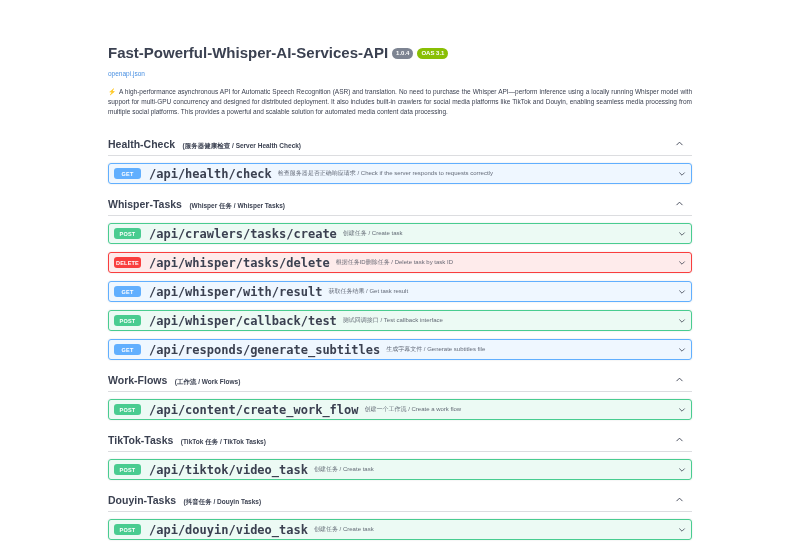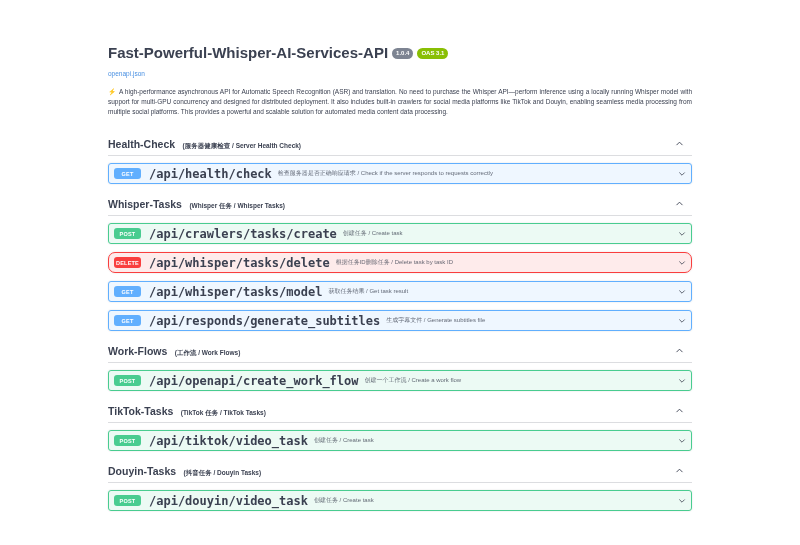--- a/index.html
+++ b/index.html
@@ -50,21 +50,21 @@
   
   .opblock {
     display: flex; align-items: center;
     border: 1px solid; border-radius: 3px;
     padding: 2.5px 5px; margin-bottom: 8px; min-height: 15px;
     box-shadow: 0 0 2px rgba(0,0,0,.12);
     cursor: pointer;
   }
   .opblock-get    { background: rgba(97,175,254,.10); border-color: #61affe; }
   .opblock-post   { background: rgba(73,204,144,.10); border-color: #49cc90; }
-  .opblock-delete { background: rgba(249,62,62,.10);  border-color: #f93e3e; border-radius: 7px; }
+  .opblock-delete { background: rgba(249,62,62,.10);  border-color: #f93e3e; }
   .method {
     width: 27px; text-align: center; flex: 0 0 auto;
     font-size: 5.5px; font-weight: 700; color: #fff;
     padding: 2.5px 0; border-radius: 3px; letter-spacing: .2px;
   }
   .m-get    { background: #61affe; }
   .m-post   { background: #49cc90; }
   .m-delete { background: #f93e3e; }
   .path {
     margin-left: 8px; flex: 0 0 auto;
@@ -154,29 +154,39 @@
     <span class="summary">根据任务ID删除任务 / Delete task by task ID</span>
     <span class="chev">
       <svg width="8" height="8" viewBox="0 0 20 20">
                 <path d="M4 7 L10 13 L16 7" fill="none" stroke="#3b4151" stroke-width="2" stroke-linecap="round" stroke-linejoin="round"></path>
               </svg>
     </span>
   </div>
 
   <div class="opblock opblock-get">
     <span class="method m-get">GET</span>
-    <span class="path">/api/whisper/tasks/model</span>
+    <span class="path">/api/whisper/with/result</span>
     <span class="summary">获取任务结果 / Get task result</span>
     <span class="chev">
       <svg width="8" height="8" viewBox="0 0 20 20">
                 <path d="M4 7 L10 13 L16 7" fill="none" stroke="#3b4151" stroke-width="2" stroke-linecap="round" stroke-linejoin="round"></path>
               </svg>
     </span>
   </div>
 
+  <div class="opblock opblock-post">
+    <span class="method m-post">POST</span>
+    <span class="path">/api/whisper/callback/test</span>
+    <span class="summary">测试回调接口 / Test callback interface</span>
+    <span class="chev">
+      <svg width="8" height="8" viewBox="0 0 20 20">
+                <path d="M4 7 L10 13 L16 7" fill="none" stroke="#3b4151" stroke-width="2" stroke-linecap="round" stroke-linejoin="round"></path>
+              </svg>
+    </span>
+  </div>
 
 
   <div class="opblock opblock-get">
     <span class="method m-get">GET</span>
     <span class="path">/api/responds/generate_subtitles</span>
     <span class="summary">生成字幕文件 / Generate subtitles file</span>
     <span class="chev">
       <svg width="8" height="8" viewBox="0 0 20 20">
                 <path d="M4 7 L10 13 L16 7" fill="none" stroke="#3b4151" stroke-width="2" stroke-linecap="round" stroke-linejoin="round"></path>
               </svg>
@@ -193,21 +203,21 @@
       </div>
       <span class="chev">
         <svg width="9" height="9" viewBox="0 0 20 20">
               <path d="M4 13 L10 7 L16 13" fill="none" stroke="#3b4151" stroke-width="2" stroke-linecap="round" stroke-linejoin="round"></path>
             </svg>
       </span>
     </div>
     <div class="oplist">
   <div class="opblock opblock-post">
     <span class="method m-post">POST</span>
-    <span class="path">/api/openapi/create_work_flow</span>
+    <span class="path">/api/content/create_work_flow</span>
     <span class="summary">创建一个工作流 / Create a work flow</span>
     <span class="chev">
       <svg width="8" height="8" viewBox="0 0 20 20">
                 <path d="M4 7 L10 13 L16 7" fill="none" stroke="#3b4151" stroke-width="2" stroke-linecap="round" stroke-linejoin="round"></path>
               </svg>
     </span>
   </div>
 </div>
   </section>
 

